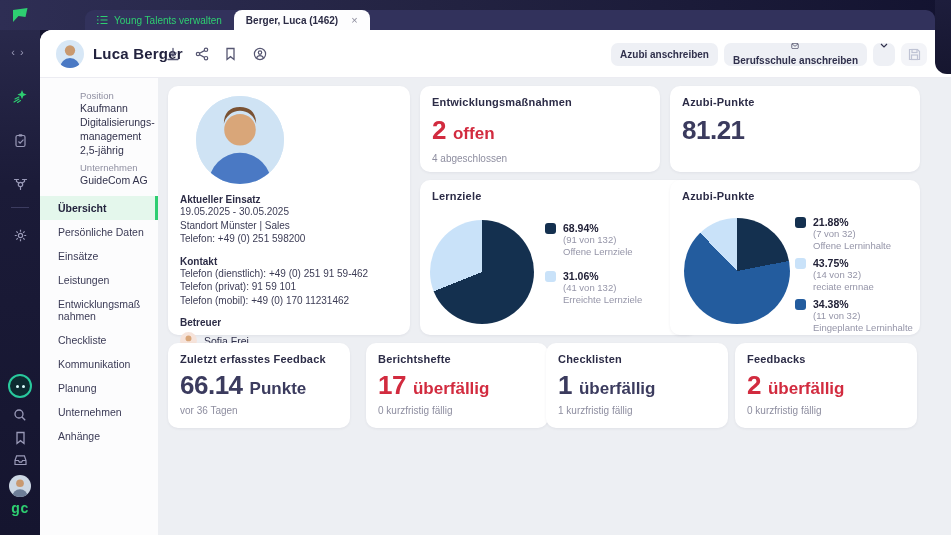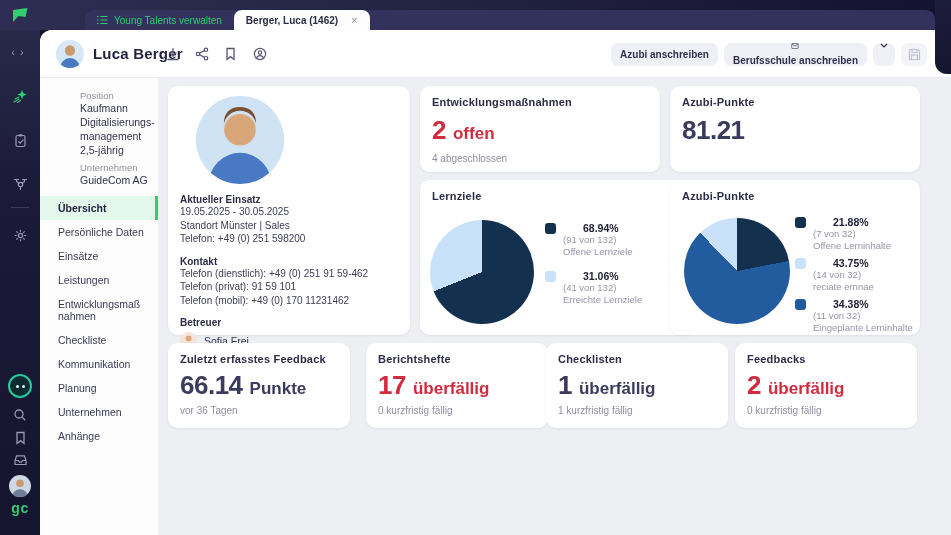--- a/index.html
+++ b/index.html
@@ -71,21 +71,21 @@
   .bignum.red { color:#d22b3f; }
   .numrow { display:flex; align-items:baseline; gap:7px; margin-top:8px; }
   .numsuffix { font-size:17px; font-weight:bold; color:#3b3b5e; }
   .numsuffix.red { color:#d22b3f; }
   .subtext { font-size:10px; color:#8e8ea0; margin-top:9px; }
   
   .pie { position:absolute; border-radius:50%; }
   .legend { position:absolute; left:125px; }
   .leg-entry { display:flex; gap:7px; }
   .sw { width:11px; height:11px; border-radius:3px; flex:0 0 11px; margin-top:1px; }
-  .leg-pct { font-size:10.5px; font-weight:bold; color:#222238; line-height:12px;margin-left:20px; }
+  .leg-pct { font-size:10.5px; font-weight:bold; color:#222238; line-height:12px; }
   .leg-sub { font-size:9.5px; color:#9595a8; line-height:11.5px; }
   
   .ric { position:absolute; left:0; width:40px; display:flex; justify-content:center;
     color:#9a9ab8; cursor:pointer; }
   .divider { position:absolute; left:11px; width:18px; height:1px; background:#3c3c60; }
   .robot { width:24px; height:24px; border-radius:50%; background:#0d2b30;
     border:2px solid #29c99d; position:relative; }
   .robot i { position:absolute; top:9px; width:3px; height:3px; border-radius:50%; background:#dff; }
   .avatar-sm { width:22px; height:22px; border-radius:50%; overflow:hidden; background:#cdd8e4; }
   .gc { font-size:14px; font-weight:bold; color:#2ece71; letter-spacing:.5px; }

